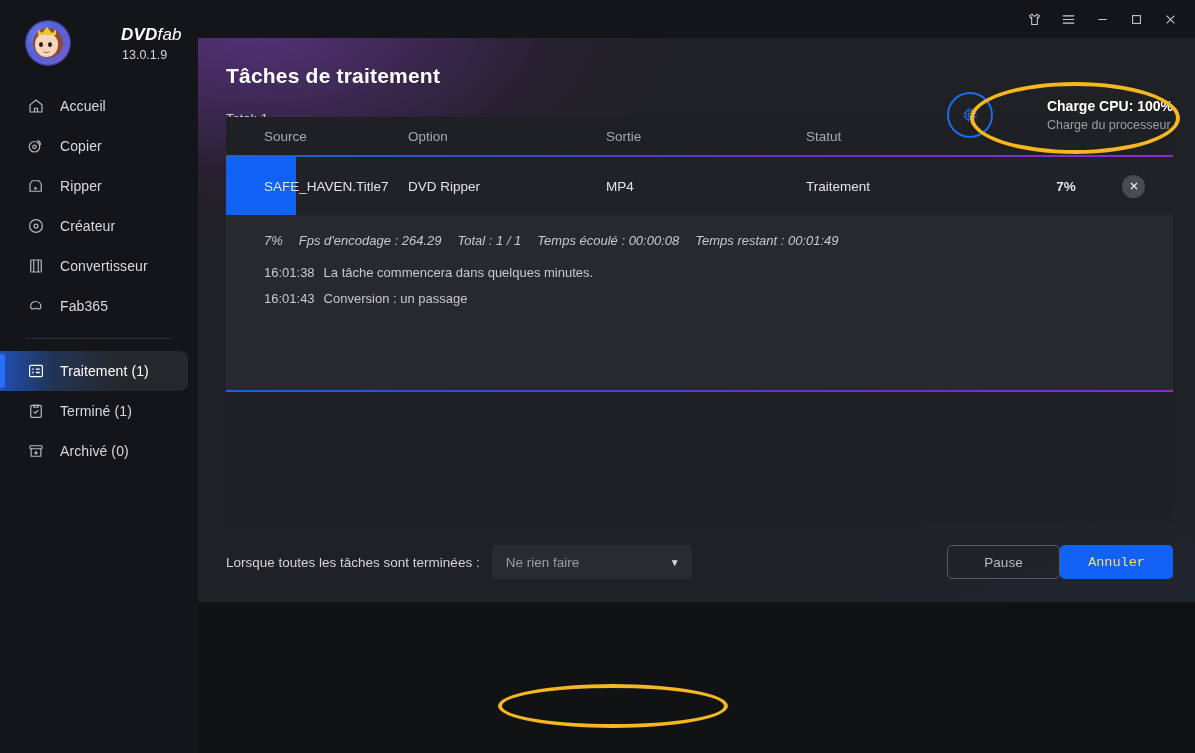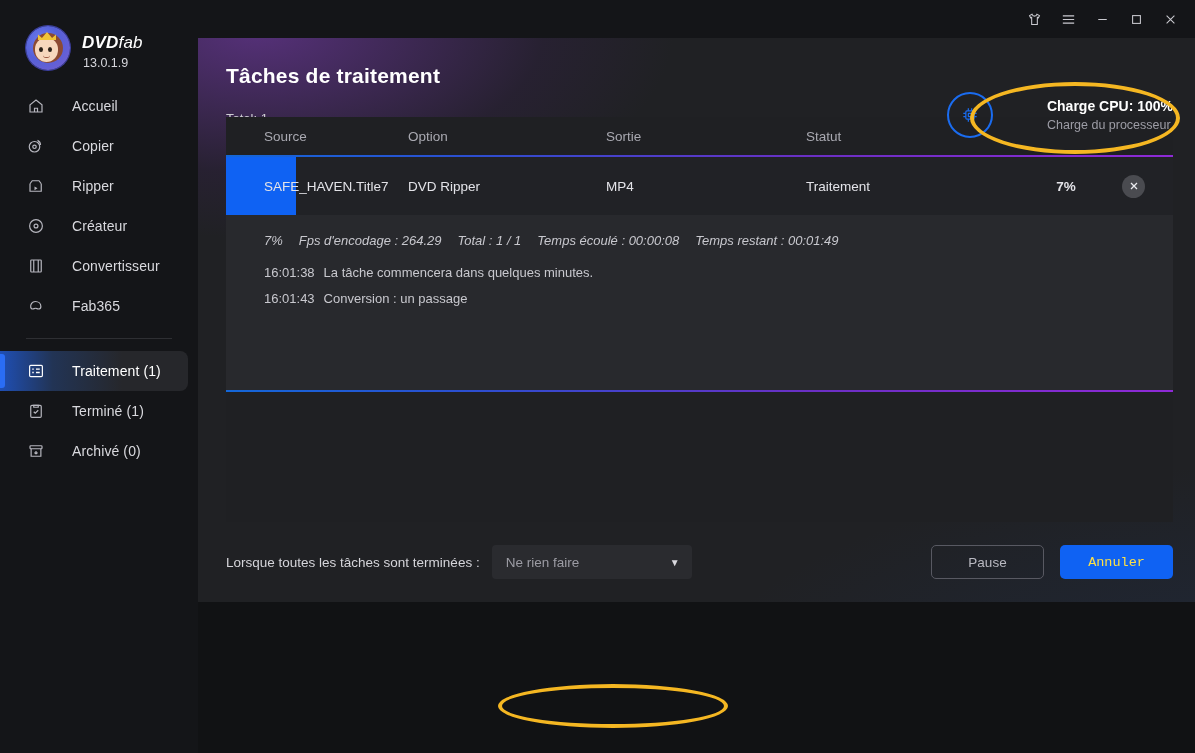--- a/index.html
+++ b/index.html
@@ -18,23 +18,24 @@
 
   
   #sidebar {
     width: 198px; height: 753px;
     background: #141518;
     flex: 0 0 198px;
     position: relative;
     z-index: 3;
   }
   .brand {
-    display: flex; align-items: flex-end;
+    display: flex; align-items: center;
     padding: 16px 0 0 26px;
     height: 70px;
+    gap: 39px;
   }
   .brand-logo {
     width: 44px; height: 44px; border-radius: 50%;
     background: radial-gradient(circle at 35% 35%, #6d7ef0 0%, #5560d8 45%, #7b5fcf 100%);
     position: relative;
     flex: 0 0 44px;
     overflow: hidden;
     box-shadow: 0 0 0 1px #3c3fa0;
   }
   
@@ -61,21 +62,20 @@
     color: #ffffff; font-style: italic;
   }
   .brand-name .thin { font-weight: normal; font-style: italic; }
   .brand-ver { font-size: 12.5px; color: #d6d6dc; margin-top: 3px; padding-left:1px;}
 
   .nav { margin-top: 16px; }
   .nav-item {
     height: 40px; display: flex; align-items: center;
     padding-left: 26px; position: relative; cursor: default;
     margin: 0 10px 0 0;
-    gap: 12px;
   }
   .nav-item .ic {
     width: 19px; height: 19px; flex: 0 0 19px; margin-right: 15px;
     display:flex; align-items:center; justify-content:center;
   }
   .nav-item .lbl { font-size: 14px; color: #d9d9de; letter-spacing:.1px;}
   .nav-item.active {
     background: linear-gradient(90deg, #1f4fb5 0%, #223455 28%, #26272b 65%, #26272b 100%);
     border-radius: 0 8px 8px 0;
     margin-right: 10px;
@@ -186,21 +186,21 @@
     display: flex; align-items: center;
   }
   .bb-label { font-size: 13.5px; color: #d5d5da; }
   .dropdown {
     margin-left: 12px; width: 200px; height: 34px; background: #2a2b2f;
     border-radius: 4px; display:flex; align-items:center; justify-content:space-between;
     padding: 0 12px 0 14px;
   }
   .dd-val { font-size: 13.5px; color: #9c9ca4; }
   .dd-caret { color:#d9d9de; font-size: 10px; }
-  .bb-right { margin-left: auto; display: flex; align-items: center; gap: 16px; }
+  .bb-right { margin-left: auto; display: flex; align-items: center; gap: 0; }
   .btn {
     height: 34px; border-radius: 5px; font-size: 13.5px;
     display:flex; align-items:center; justify-content:center; cursor: default;
   }
   .btn-ghost { width: 113px; border: 1px solid #585962; color:#b9b9c1; background: transparent;}
   .btn-primary { width: 113px; background:#0f62f3; color:#fde047;font-family:Liberation Mono, monospace; }
 </style>
 </head>
 <body>
 

